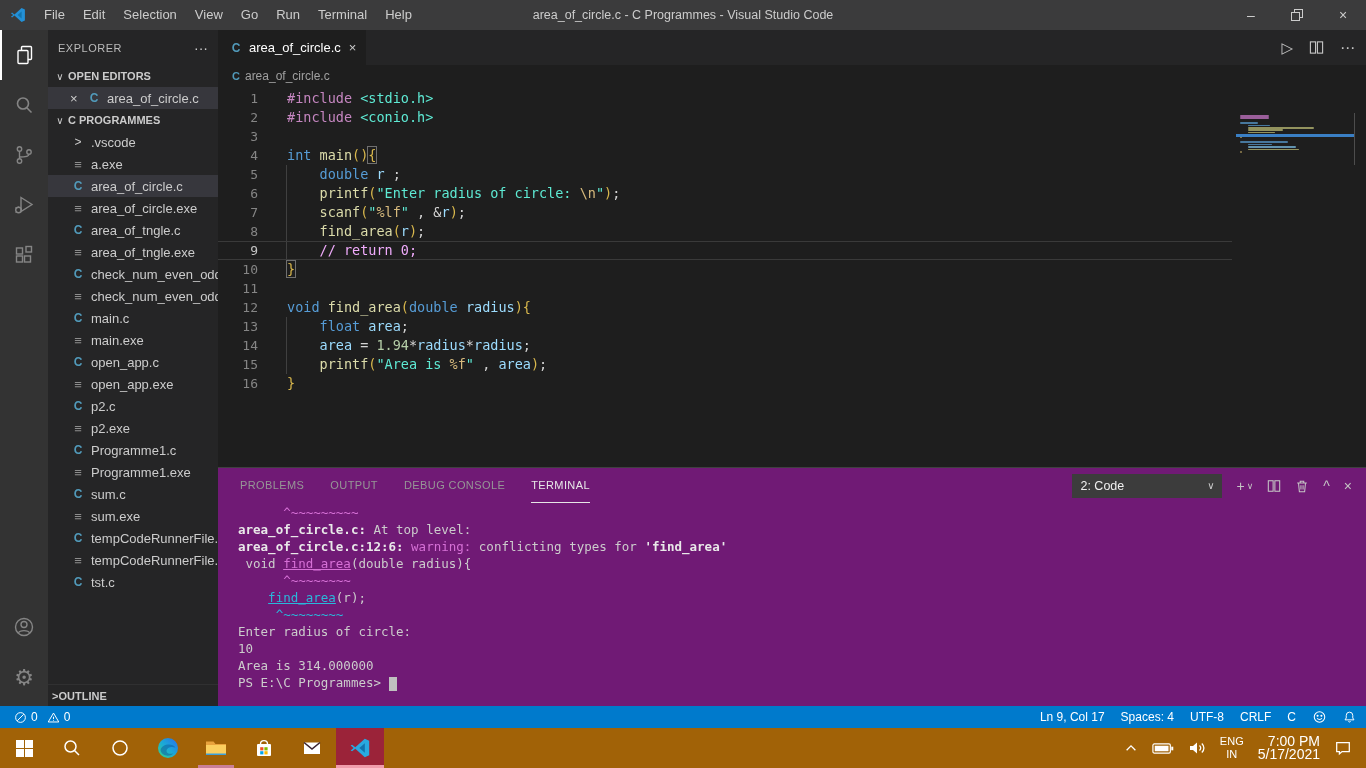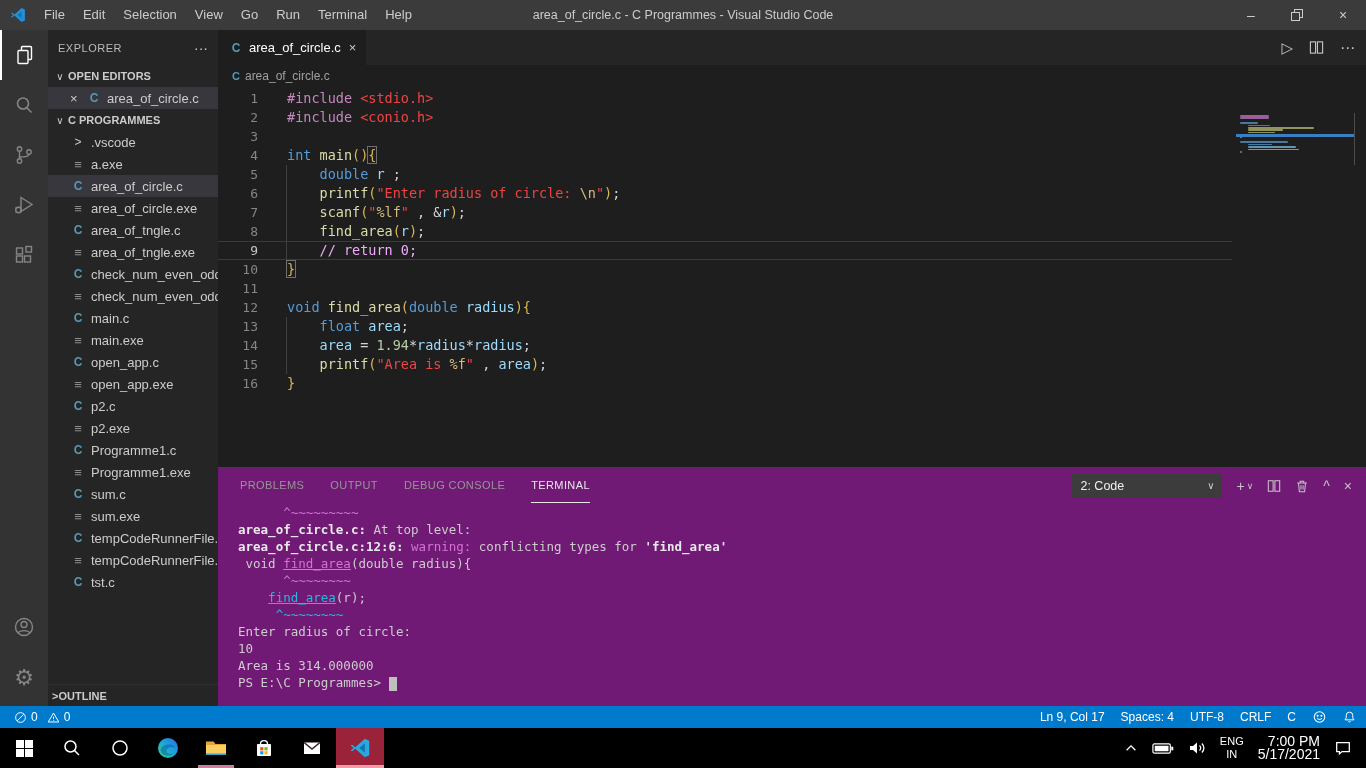--- a/index.html
+++ b/index.html
@@ -62,21 +62,21 @@
   .breadcrumb .bico { color:#519aba; font-weight:bold; font-size:11px; }
 
   .codewrap { position:absolute; left:0; top:57px; right:134px; bottom:0; overflow:hidden; padding-top:2px; }
   .cline { display:flex; height:19px; line-height:19px; font-size:13.5px; white-space:pre;
     font-family:"DejaVu Sans Mono","Liberation Mono",monospace; }
   .lnum { flex:0 0 40px; text-align:right; color:#858585; font-size:13px; }
   .ltext { position:relative; padding-left:29px; }
   .ltext.guide::before { content:''; position:absolute; left:28px; top:0; bottom:0; border-left:1px solid #404040; }
   .cline.cur { border-top:1px solid #3a3a3a; border-bottom:1px solid #3a3a3a; height:19px; line-height:17px; }
   .cline.cur .lnum { color:#c6c6c6; }
-  .tok.kw{color:#569cd6} .tok.fn{color:#dcdcaa} .tok.var{color:#9cdcfe} .tok.str{color:#ef4444}
+  .tok.kw{color:#569cd6} .tok.fn{color:#dcdcaa} .tok.var{color:#9cdcfe} .tok.str{color:#5eead4}
   .tok.esc{color:#d7ba7d} .tok.num{color:#b5cea8} .tok.com{color:#f0abfc} .tok.mag{color:#c586c0}
   .tok.pun{color:#d4d4d4} .tok.gold{color:#d9b84d} .tok.goldbox{color:#d9b84d; outline:1px solid #707070;}
 
   .minimap { position:absolute; right:0; top:57px; width:130px; height:130px; }
   .mmbar { position:absolute; height:1.6px; border-radius:1px; opacity:.85; }
   .mmcur { position:absolute; left:0; right:12px; height:2.6px; background:#3a7fc4; }
   .mmedge { position:absolute; right:11px; top:26px; width:1px; height:52px; background:#4d4d4d; }
 
   
   .panel { position:absolute; left:218px; top:467px; width:1148px; height:239px; background:#701a75; border-top:1px solid #404040; }
@@ -98,21 +98,21 @@
   .tcursor { display:inline-block; width:8px; height:14px; background:#c0c0c0; vertical-align:middle; }
 
   
   .statusbar { position:absolute; left:0; top:706px; width:1366px; height:22px; background:#007acc;
     color:#ffffff; display:flex; align-items:center; font-size:12px; padding:0 10px; z-index:60; }
   .sb-left { display:flex; align-items:center; gap:4px; margin-left:4px; }
   .sb-right { margin-left:auto; display:flex; align-items:center; gap:16px; }
   .sb-item { display:flex; align-items:center; gap:4px; }
 
   
-  .taskbar { position:absolute; left:0; top:728px; width:1366px; height:40px; background:#000000;
+  .taskbar { position:absolute; left:0; top:728px; width:1366px; height:40px; background:#a16207;
     display:flex; align-items:stretch; z-index:70; }
   .tbtn { width:48px; display:flex; align-items:center; justify-content:center; position:relative; }
   .tbtn.running::after { content:''; position:absolute; bottom:0; left:6px; right:6px; height:3px; background:#c97f97; }
   .tbtn.active { background:#9b2339; }
   .tbtn.active::after { content:''; position:absolute; bottom:0; left:0; right:0; height:3px; background:#f19cab; }
   .tray { margin-left:auto; display:flex; align-items:center; gap:14px; padding-right:14px; color:#ffffff; }
   .tray-text { font-size:11px; line-height:13px; text-align:center; }
   .tray-clock { font-size:14px; line-height:13px; text-align:right; }
 </style>
 </head>

